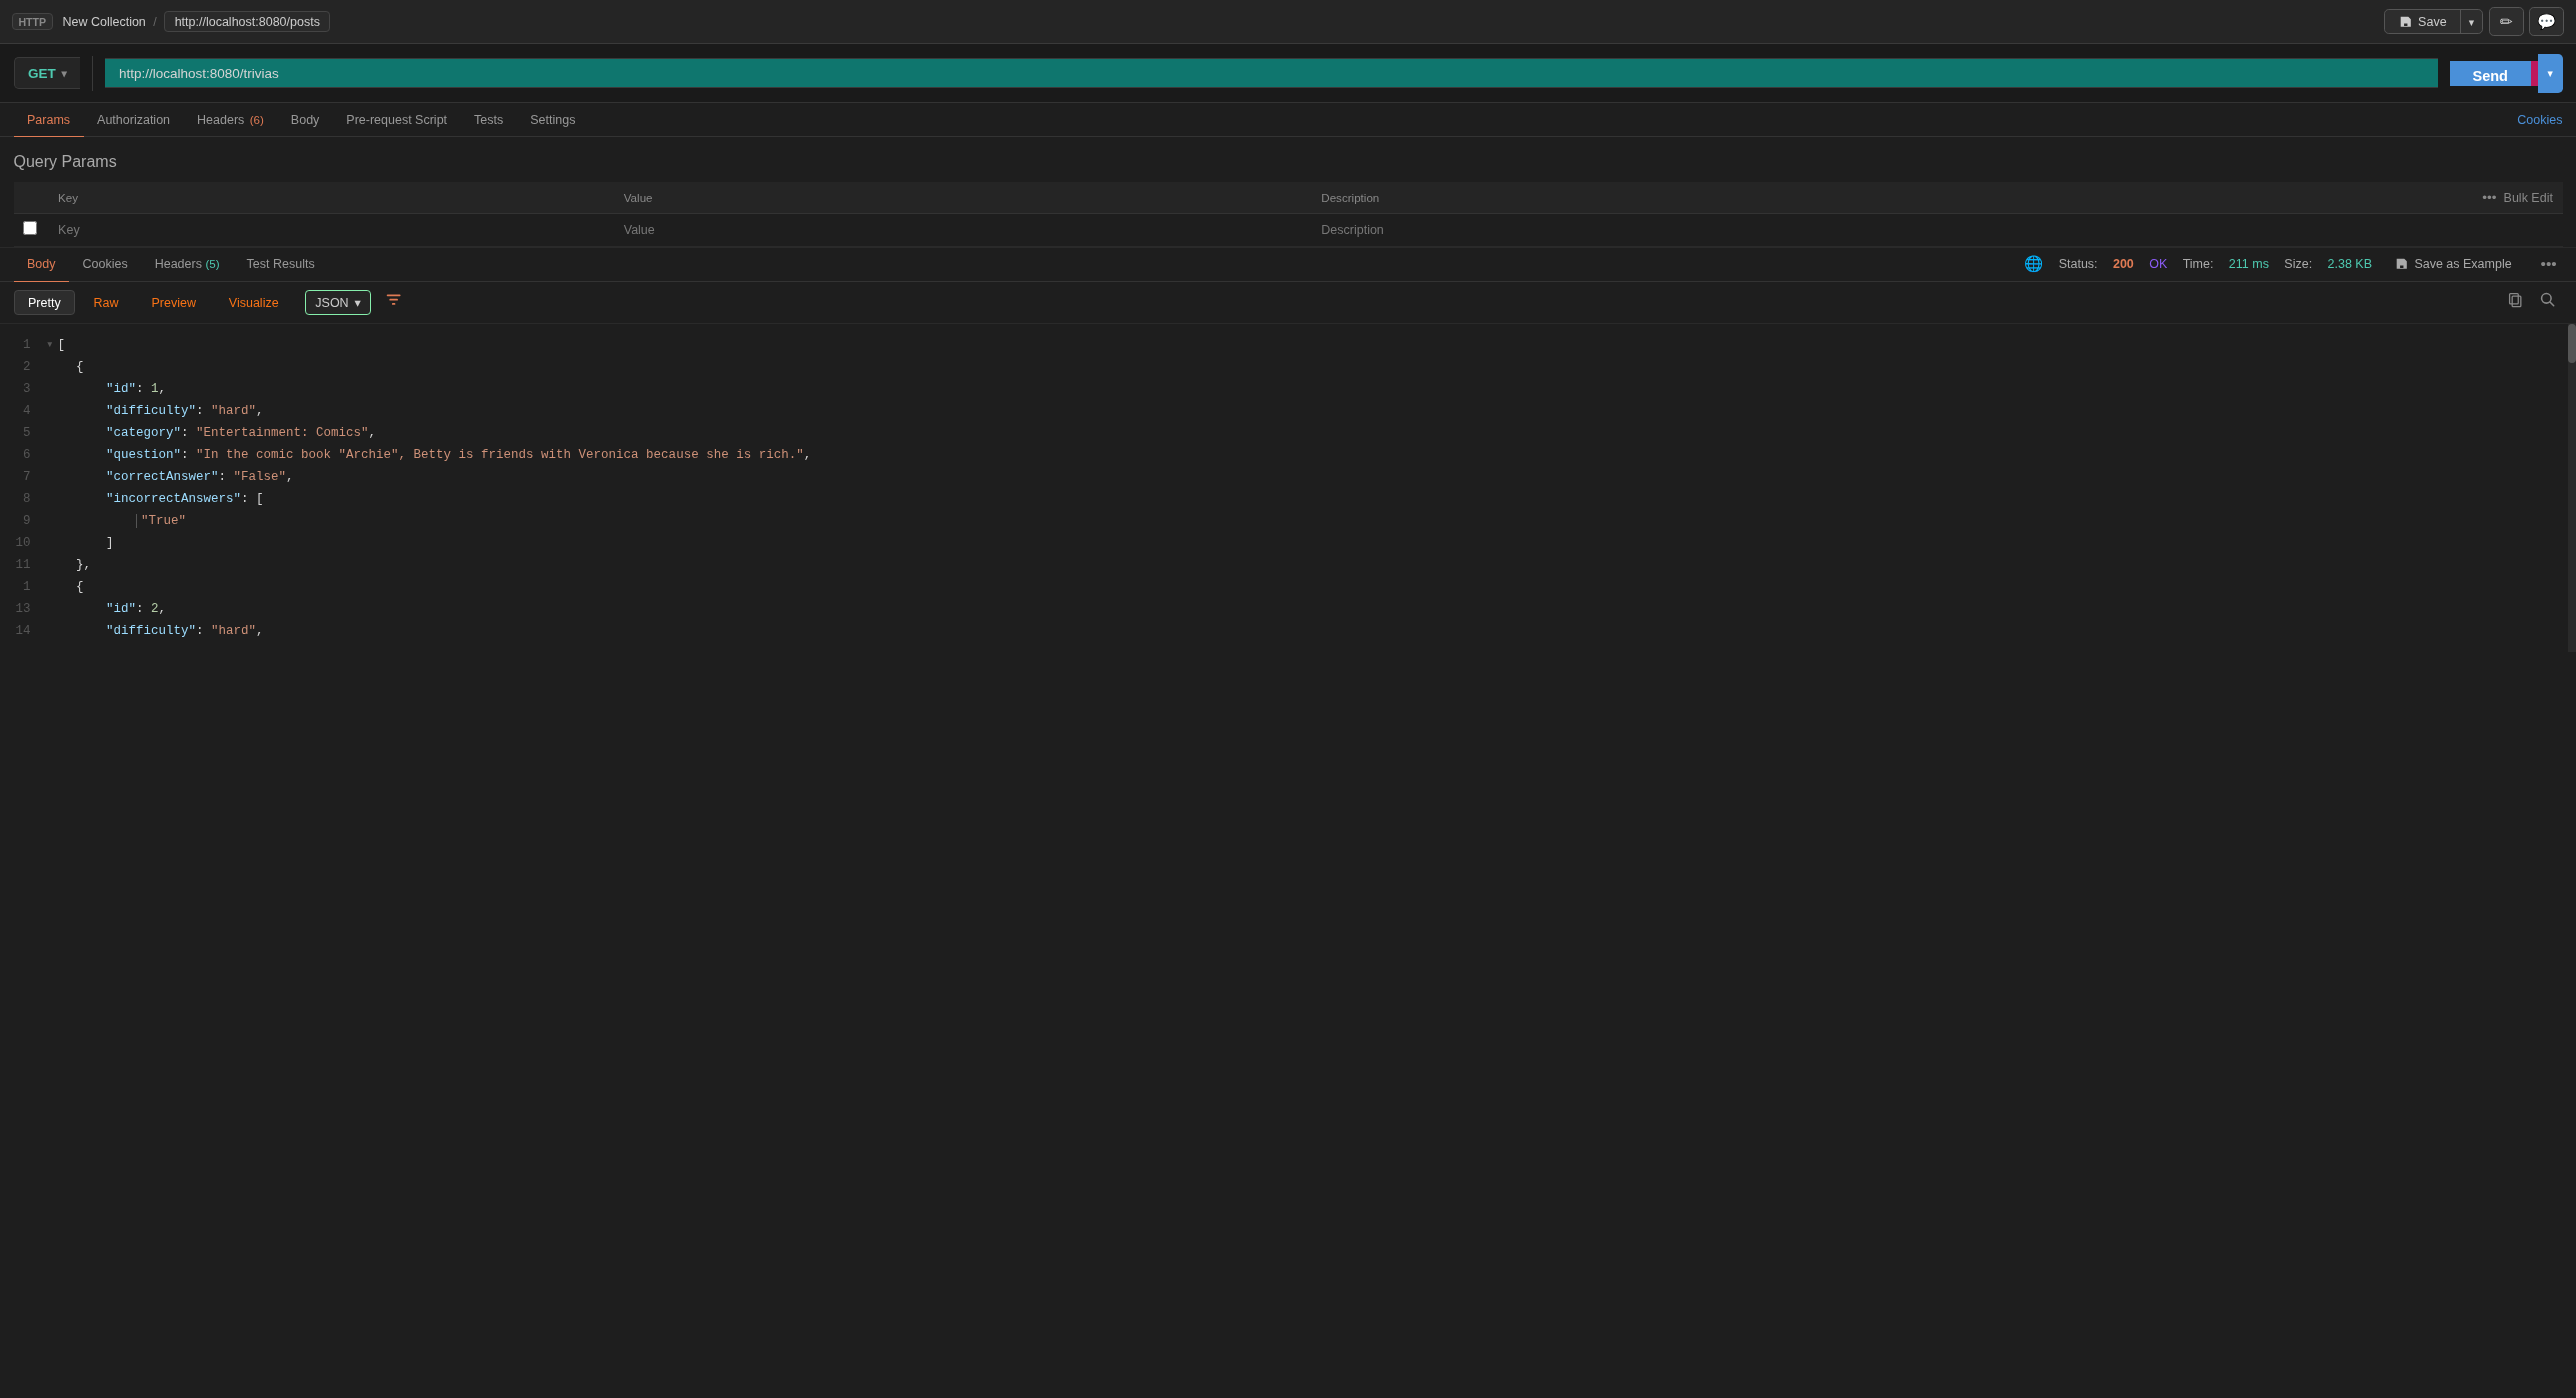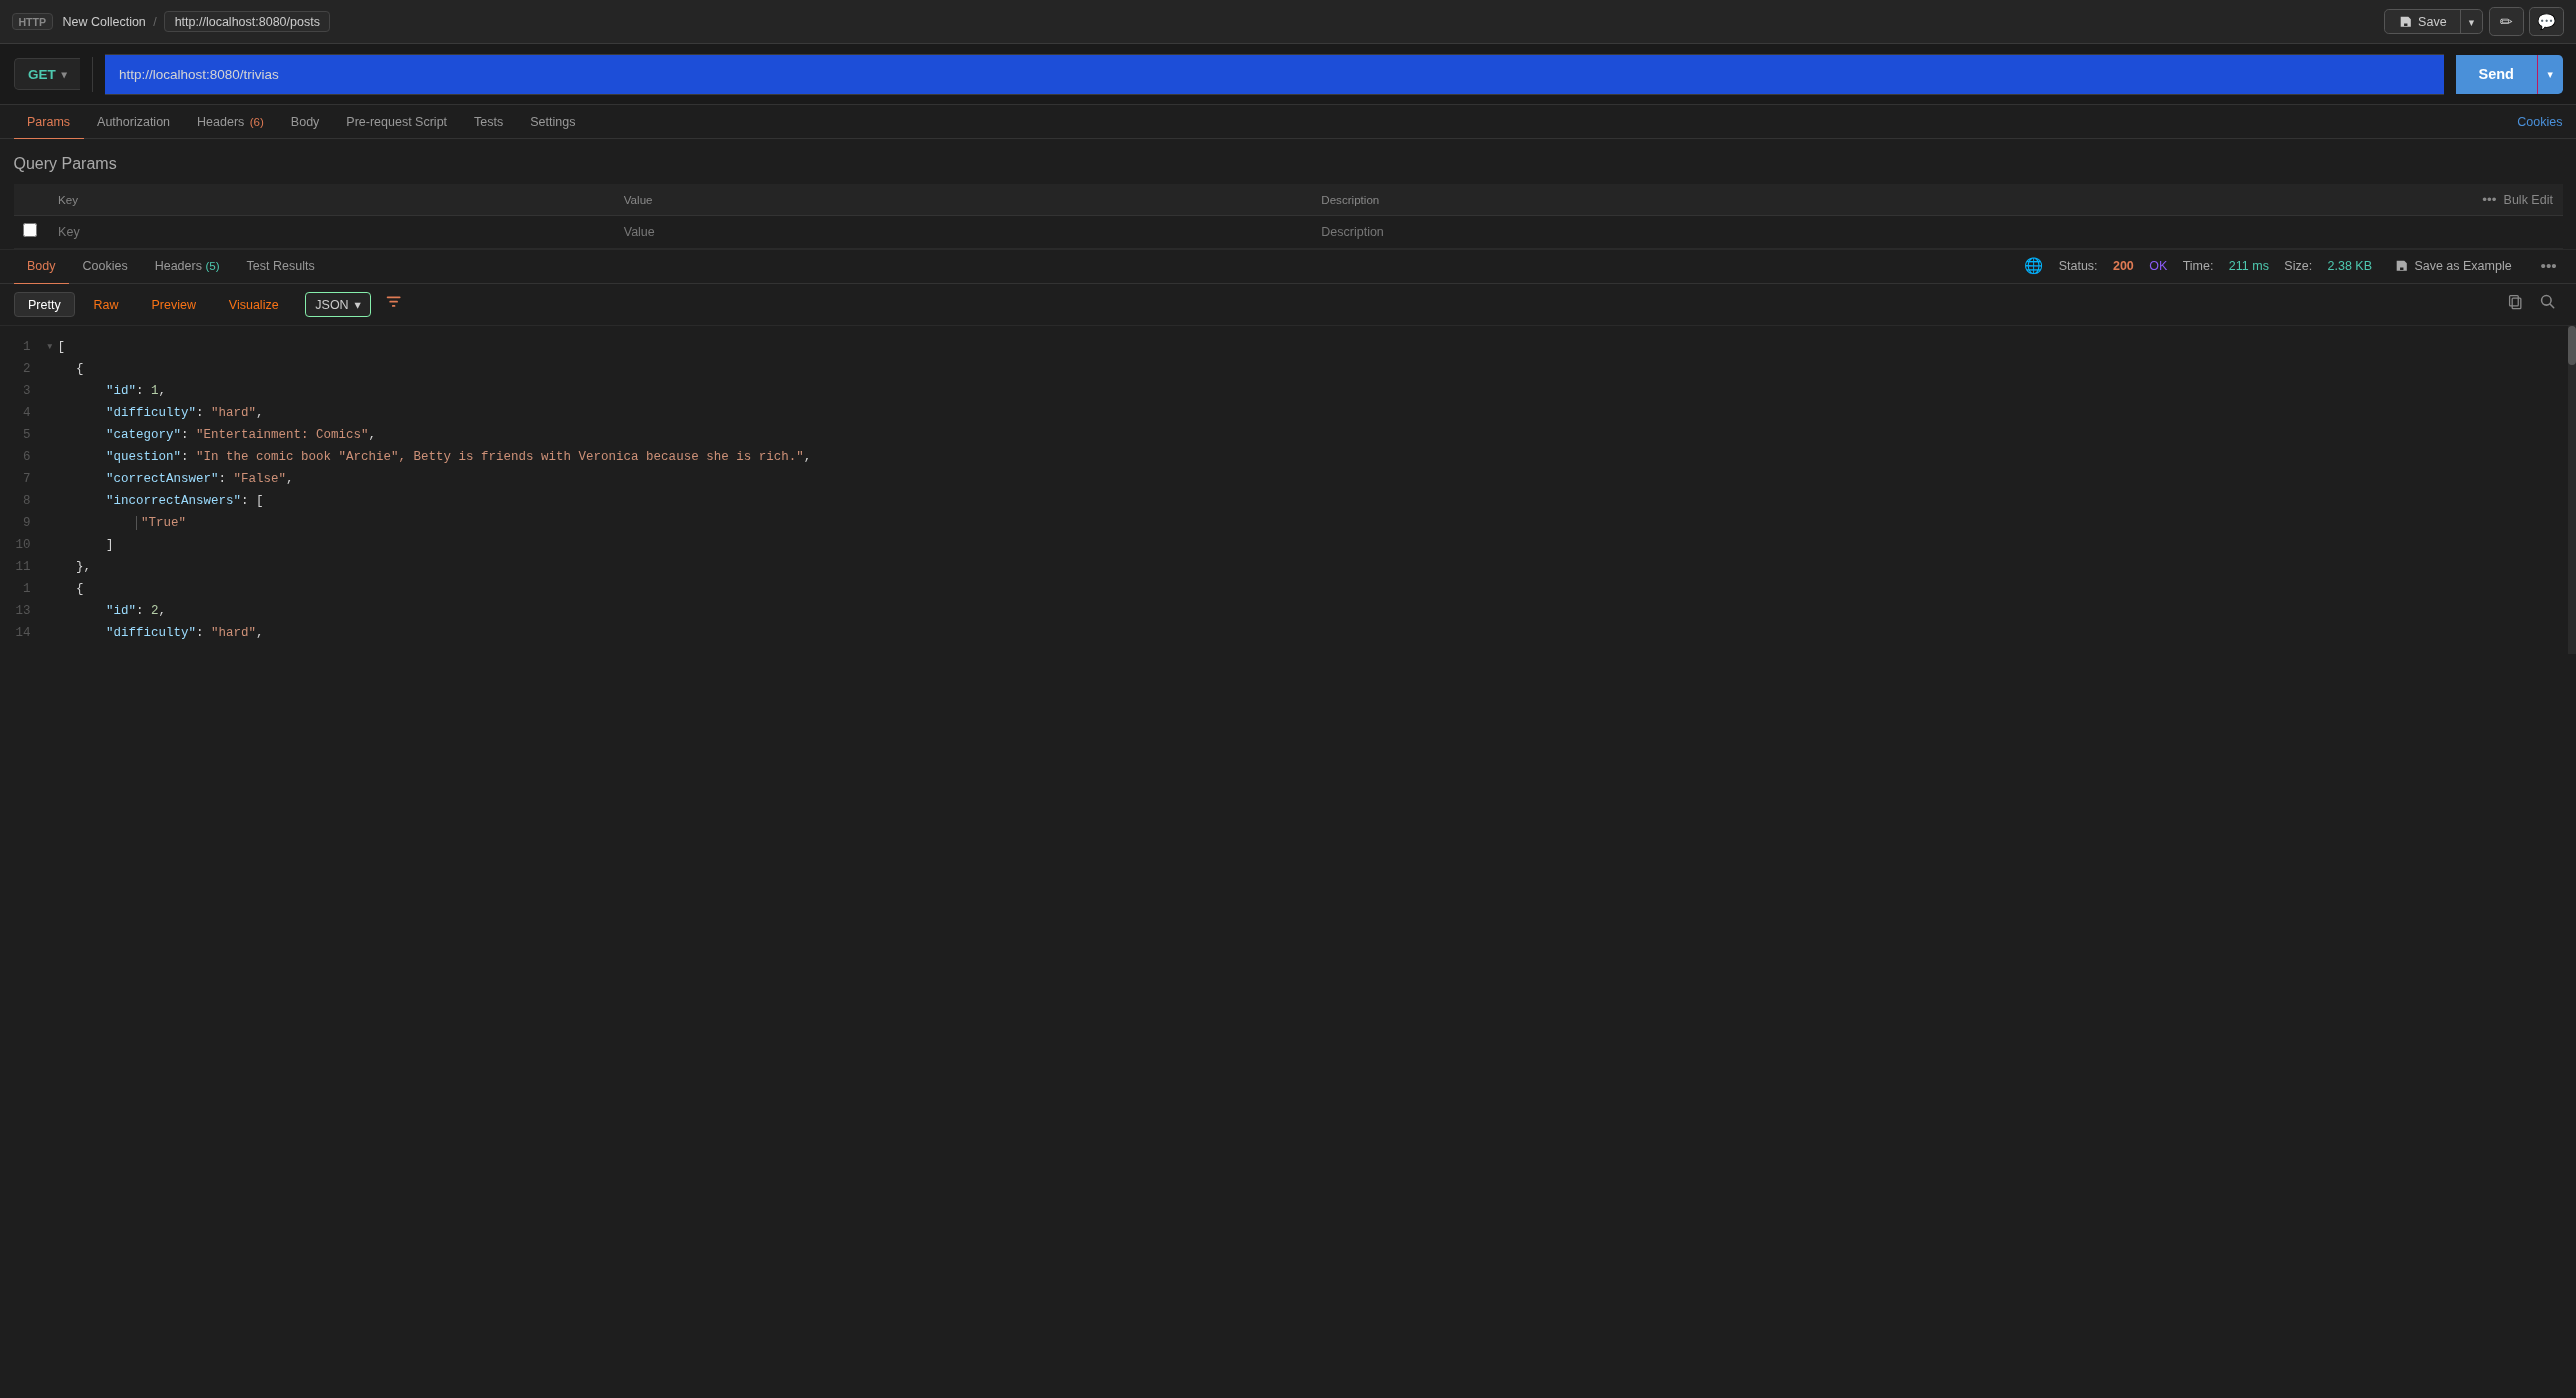--- a/index.html
+++ b/index.html
@@ -124,46 +124,46 @@
       font-size: 13.5px;
     }
     .method-chevron { color: #888; font-size: 10.6px; }
     .url-divider {
       width: 1px;
       height: 35px;
       background: #3a3a3a;
     }
     .url-input {
       flex: 1;
-      background: #1d4ed8;
+      background: #0f766e;
       border: 1px solid #3a3a3a;
       border-left: none;
       border-right: none;
       padding: 7.7px 13.5px;
       color: #d4d4d4;
       font-size: 13.5px;
       outline: none;
-      height: 41px;
+      height: 30px;
     }
     .send-btn-group {
       display: flex;
       align-items: center;
       border-radius: 0 4.8px 4.8px 0;
       overflow: hidden;
     }
     .send-btn-main {
       background: #4a90d9;
       border: none;
       padding: 7.7px 23px;
       color: #fff;
       font-size: 14.5px;
       font-weight: bold;
       cursor: pointer;
-      height: 39px;
-      border-right: 1px solid #be185d;
+      height: 25px;
+      border-right: 7px solid #be185d;
     }
     .send-chevron-btn {
       background: #4a90d9;
       border: none;
       padding: 7.7px 9.6px;
       color: #fff;
       cursor: pointer;
       font-size: 10.6px;
       height: 39px;
     }

